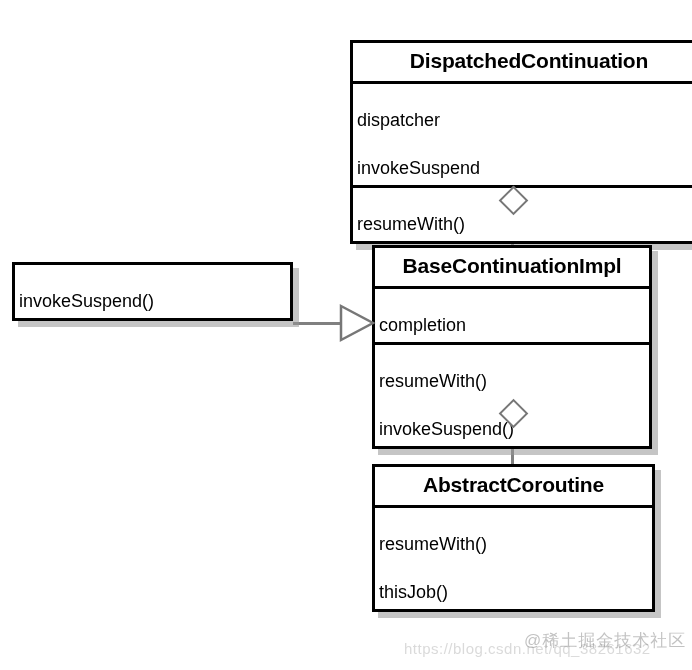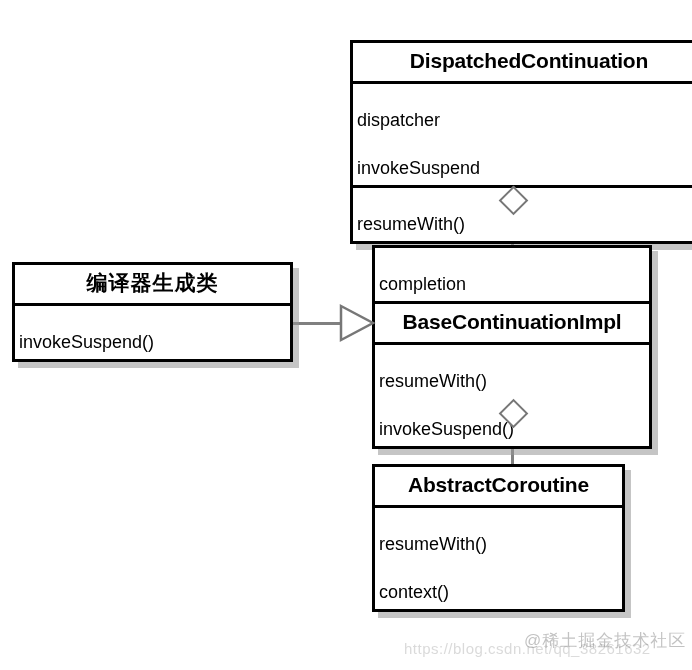--- a/index.html
+++ b/index.html
@@ -125,46 +125,43 @@
       <div class="uml-row">dispatcher</div>
       <div class="uml-row">invokeSuspend</div>
     </div>
     <div class="uml-section">
       <div class="uml-row">resumeWith()</div>
     </div>
   </div>
 
   <div class="uml-class" style="left:12px; top:262px; width:281px;">
     <div class="uml-section">
-      <div class="uml-title cjk">编译器生成类</div>
-    </div>
-    <div class="uml-section">
       <div class="uml-row">invokeSuspend()</div>
     </div>
   </div>
 
   <div class="uml-class" style="left:372px; top:245px; width:280px;">
     <div class="uml-section">
-      <div class="uml-row">completion</div>
+      <div class="uml-title">BaseContinuationImpl</div>
     </div>
     <div class="uml-section">
-      <div class="uml-title">BaseContinuationImpl</div>
+      <div class="uml-row">completion</div>
     </div>
     <div class="uml-section">
       <div class="uml-row">resumeWith()</div>
       <div class="uml-row">invokeSuspend()</div>
     </div>
   </div>
 
-  <div class="uml-class" style="left:372px; top:464px; width:253px;">
+  <div class="uml-class" style="left:372px; top:464px; width:283px;">
     <div class="uml-section">
       <div class="uml-title">AbstractCoroutine</div>
     </div>
     <div class="uml-section">
       <div class="uml-row">resumeWith()</div>
-      <div class="uml-row">context()</div>
+      <div class="uml-row">thisJob()</div>
     </div>
   </div>
 
   <div class="watermark-url" style="left:404px; top:640px;">https://blog.csdn.net/qq_38261632</div>
   <div class="watermark" style="left:524px; top:629px;">@稀土掘金技术社区</div>
 
 </div>
 
 </body></html>

